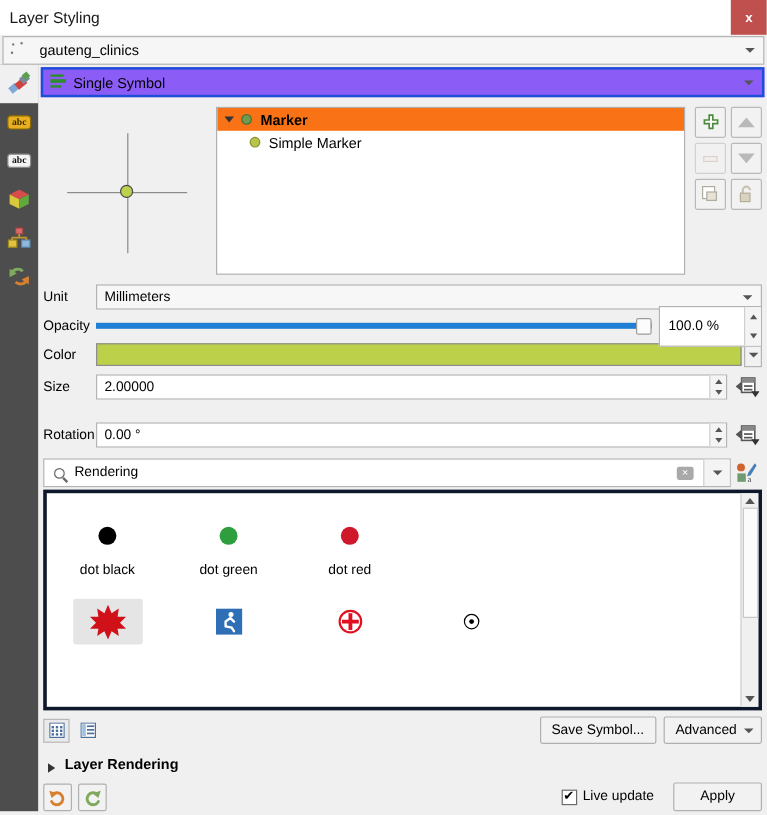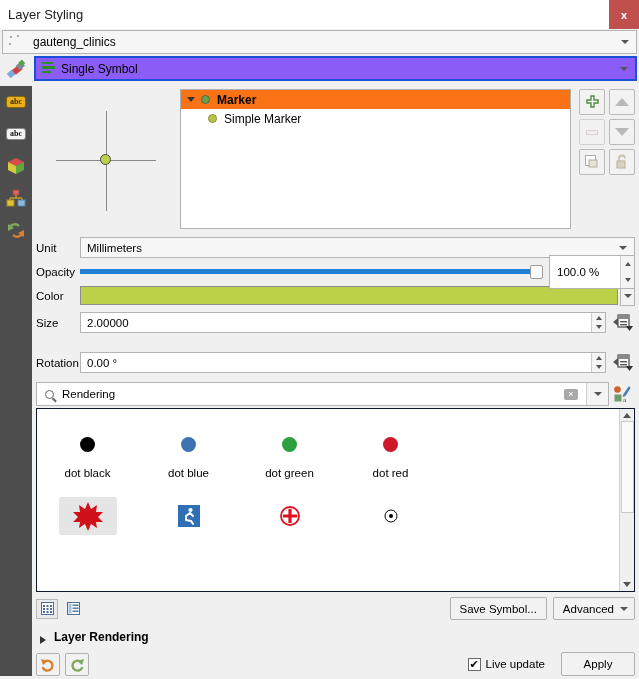--- a/index.html
+++ b/index.html
@@ -183,21 +183,21 @@
   .search-drop {
     position:absolute; right: 0; top: 0; width: 22px; height: 100%;
     border-left: 1px solid #cfcfcf; background: #f4f4f4;
     display:flex; align-items:center; justify-content:center;
   }
   .style-mgr { width: 26px; height: 24px; display:flex; align-items:center; justify-content:center; }
 
   
   .gallery-wrap { padding: 2px 4px 0 4px; flex: 1; display: flex; flex-direction: column; }
   .gallery {
-    flex: 1; background: #fff; border: 1px solid #0f172a;
+    flex: 1; background: #fff; border: 3px solid #0f172a;
     position: relative; overflow: hidden; display: flex;
   }
   .gal-inner { flex: 1; padding-top: 14px; }
   .gal-row { display: flex; }
   .gal-cell { width: 101px; text-align: center; }
   .sym-slot { height: 42px; display:flex; align-items:center; justify-content:center; position: relative; }
   .sym-label { font-size: 11.5px; margin-top: 2px; }
   .sym-dot { width: 15px; height: 15px; border-radius: 50%; }
   .gal-cell.selected .sym-slot::before {
     content:''; position:absolute; left:22px; top:2px; width:58px; height:38px;
@@ -484,26 +484,20 @@
 
     <div class="gallery-wrap">
       <div class="gallery">
         <div class="gal-inner">
           <div class="gal-row">
             <div class="gal-cell">
               <div class="sym-slot">
                   <span class="sym-dot" style="background:#000;"></span>
                 </div>
               <div class="sym-label">dot  black</div>
-            </div>
-            <div class="gal-cell">
-              <div class="sym-slot">
-                  <span class="sym-dot" style="background:#3d73b0;"></span>
-                </div>
-              <div class="sym-label">dot blue</div>
             </div>
             <div class="gal-cell">
               <div class="sym-slot">
                   <span class="sym-dot" style="background:#2f9e3f;"></span>
                 </div>
               <div class="sym-label">dot green</div>
             </div>
             <div class="gal-cell">
               <div class="sym-slot">
                   <span class="sym-dot" style="background:#d0182b;"></span>

